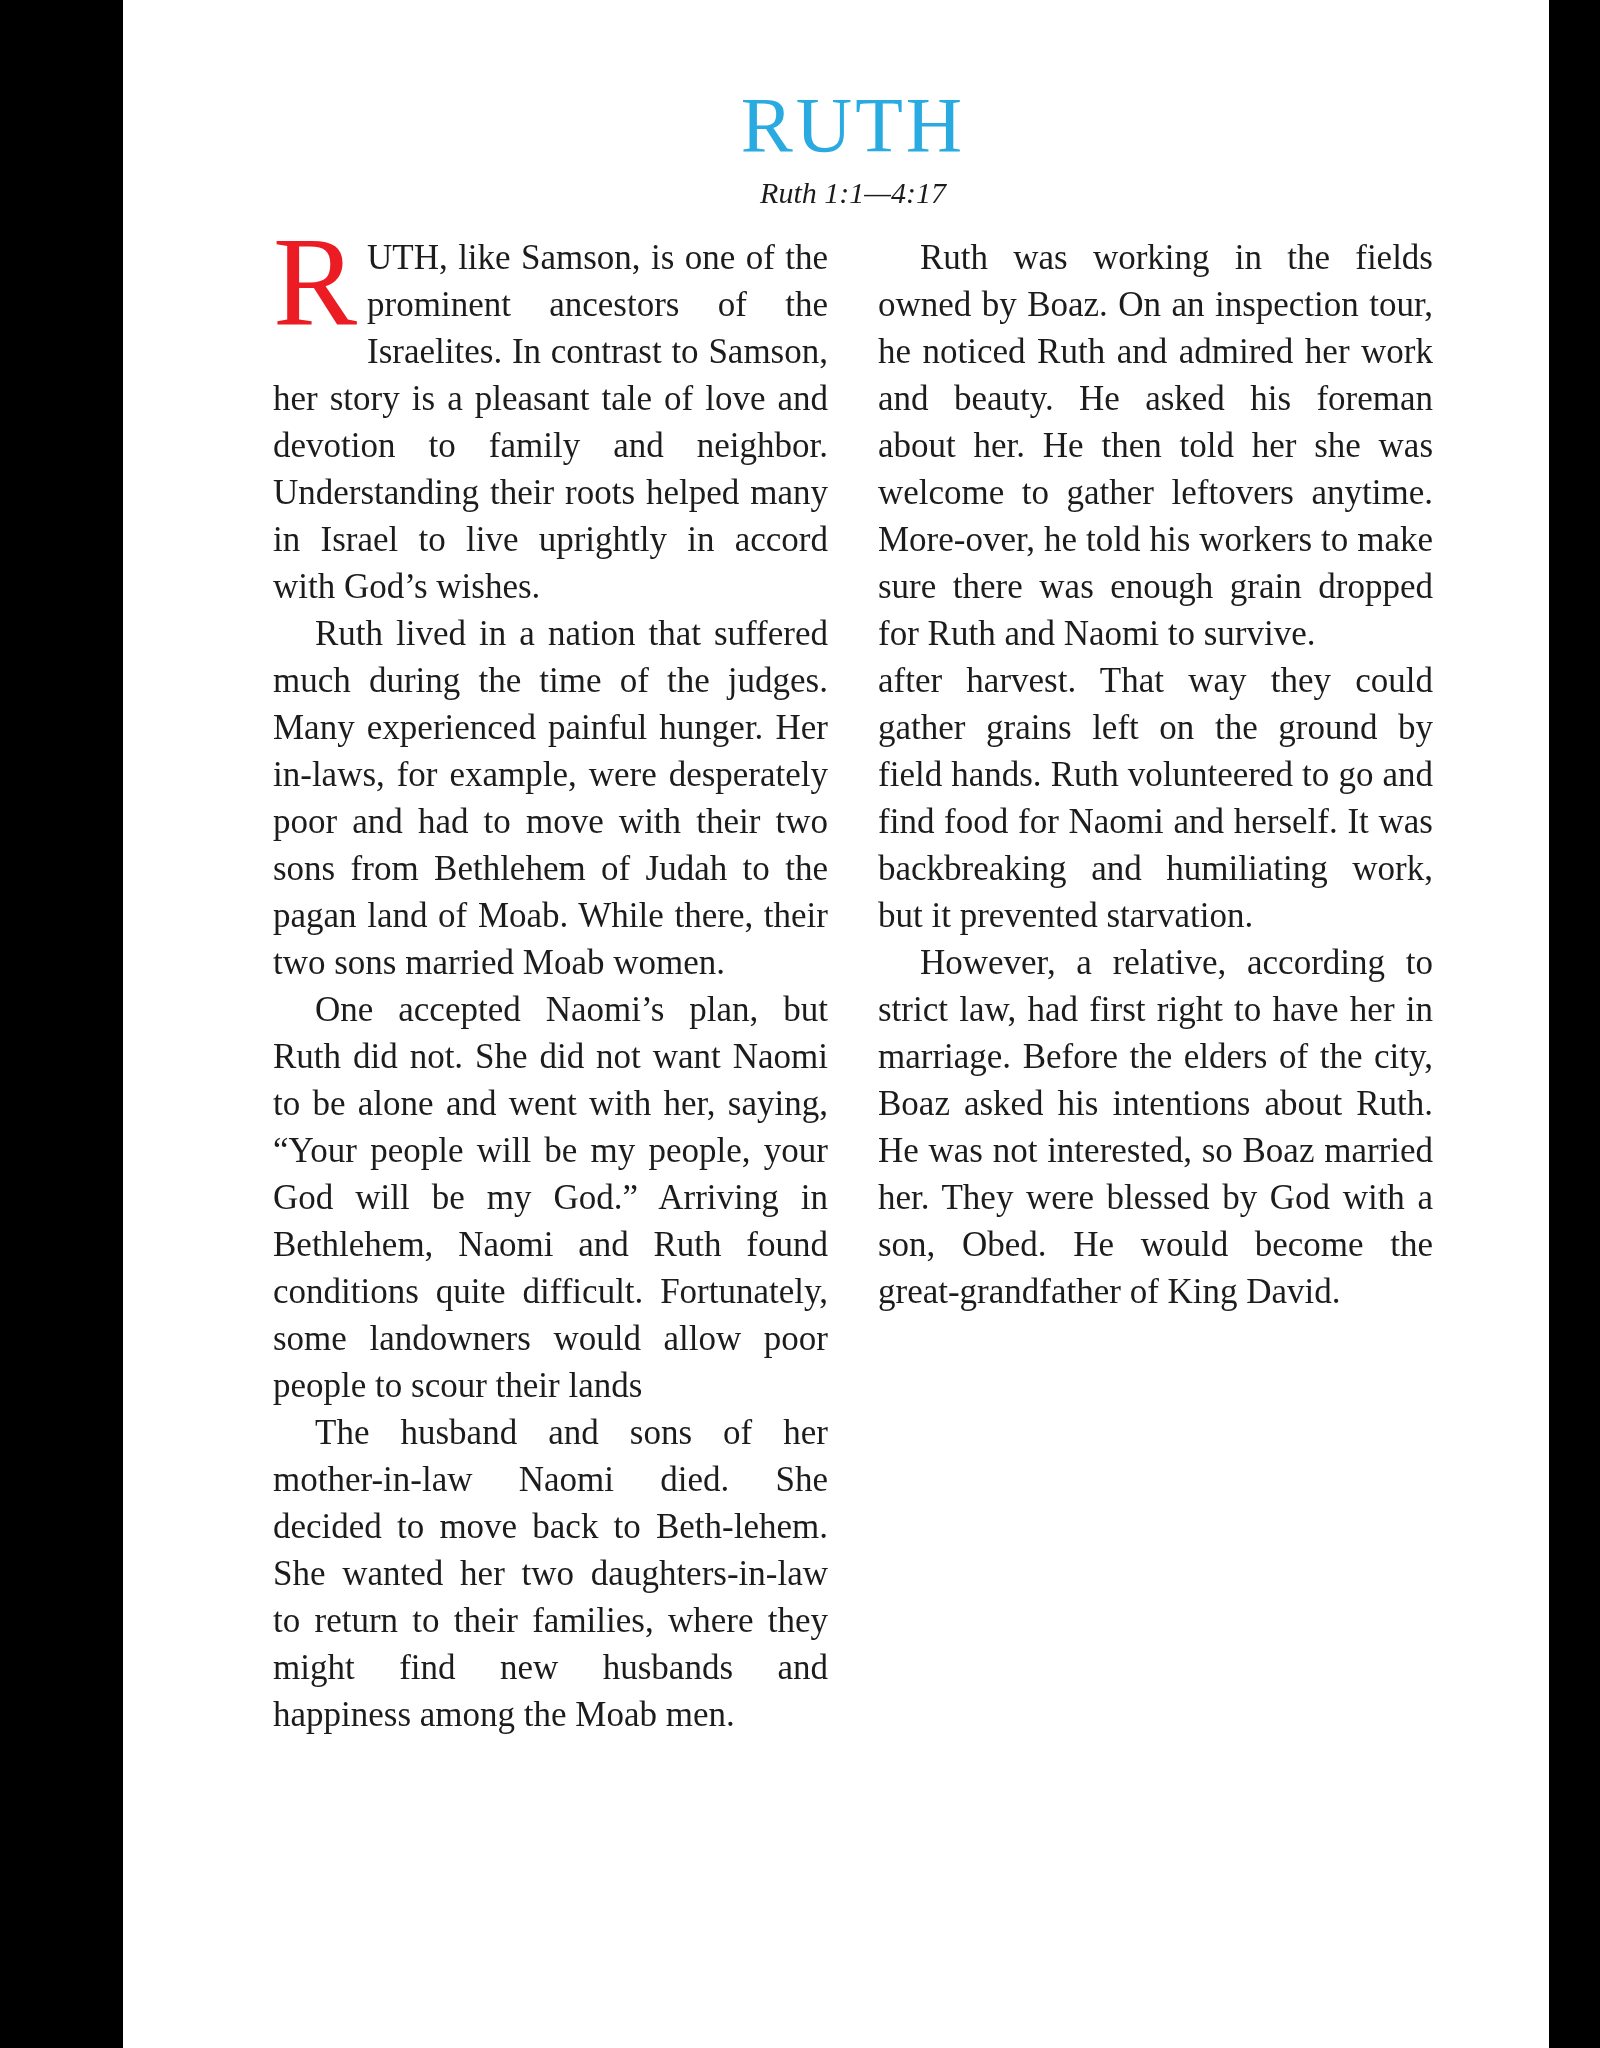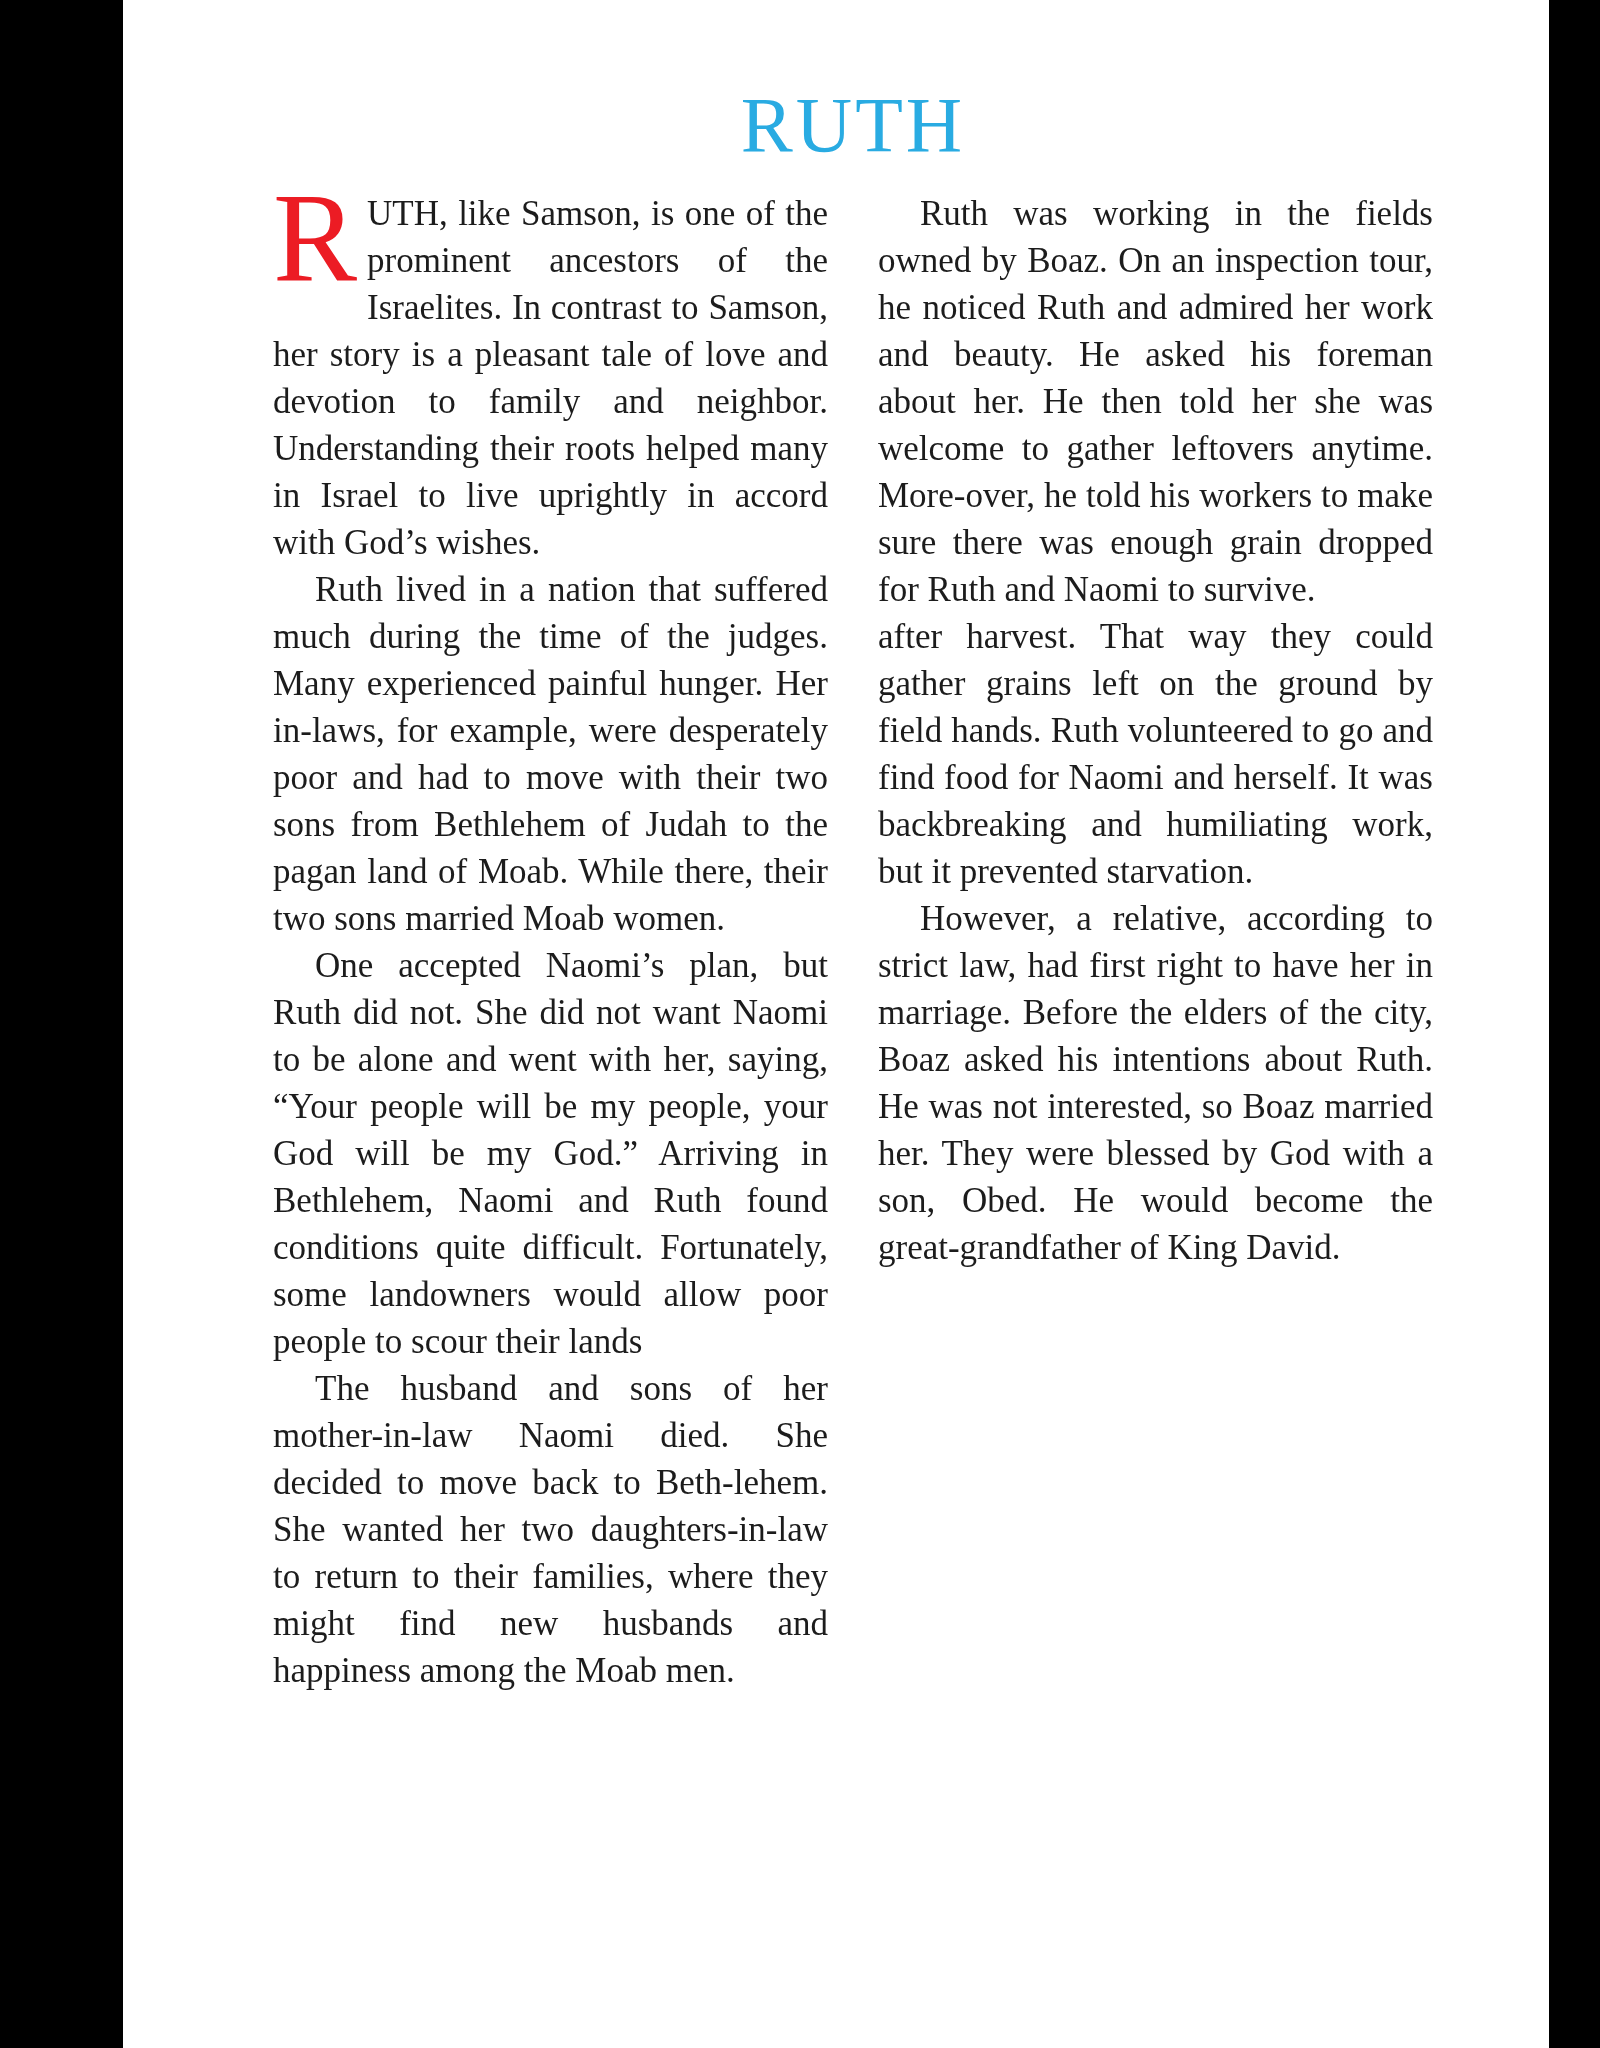--- a/index.html
+++ b/index.html
@@ -95,20 +95,21 @@
 </style>
 </head>
 <body>
 
 <div class="stage">
   <div class="page">
     <div class="content">
 
       <h1 class="title" style="color: rgb(41, 171, 226);">RUTH</h1>
 
+      <div class="subtitle">Ruth 1:1—4:17</div>
 
       <div class="columns">
 
         <div class="col">
           <p class="para"><span class="dropcap" style="color: rgb(236, 28, 36);">R</span><span>UTH, like Samson, is one of the prominent ancestors of the Israelites. In contrast to Samson, her story is a pleasant tale of love and devotion to family and neighbor. Understanding their roots helped many in Israel to live uprightly in accord with God’s wishes.</span></p>
           <p class="para indent">Ruth lived in a nation that suffered much during the time of the judges. Many experienced painful hunger. Her in-laws, for example, were desperately poor and had to move with their two sons from Bethlehem of Judah to the pagan land of Moab. While there, their two sons married Moab women.</p>
           <p class="para indent">One accepted Naomi’s plan, but Ruth did not. She did not want Naomi to be alone and went with her, saying, “Your people will be my people, your God will be my God.” Arriving in Bethlehem, Naomi and Ruth found conditions quite difficult. Fortunately, some landowners would allow poor people to scour their lands</p>
           <p class="para indent">The husband and sons of her mother-in-law Naomi died. She decided to move back to Beth-lehem. She wanted her two daughters-in-law to return to their families, where they might find new husbands and happiness among the Moab men.</p>
         </div>
 

